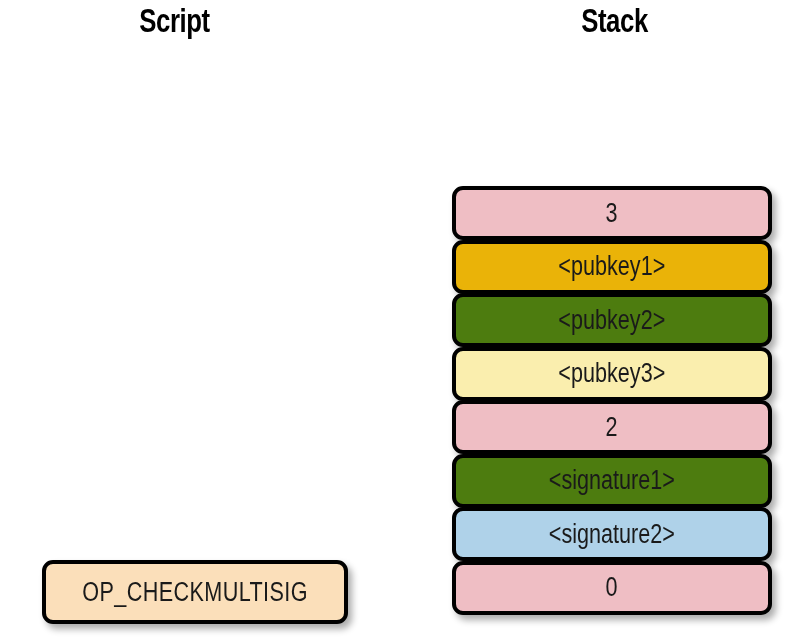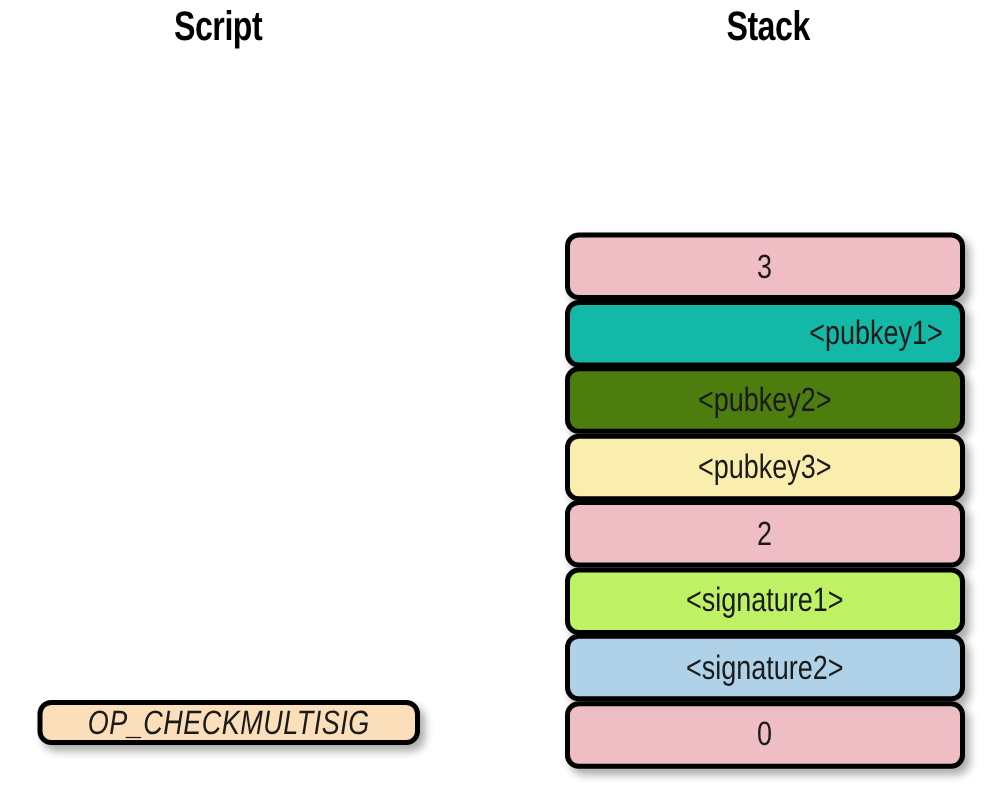--- a/index.html
+++ b/index.html
@@ -74,59 +74,58 @@
 
   
   #script-column {
     position: absolute;
     left: 26px;
     top: 560px;
     width: 306px;
     height: 52px;
   }
   #script-column .box {
-    left: 4px;
+    left: 16px;
     top: 0px;
     width: 306px;
-    height: 36px;
+    height: 64px;
     font-family: "Liberation Sans", "DejaVu Sans", sans-serif;
     letter-spacing: 0.5px;
-    font-style: italic;
   }
 </style>
 </head>
 <body>
 
 <div class="col-header" id="script-header">Script</div>
 
 <div class="col-header" id="stack-header">Stack</div>
 
 <div id="script-column">
     <div class="box" style="top: 0px; background-color: rgb(251, 223, 186);">
       <span class="box-label">OP_CHECKMULTISIG</span>
     </div>
   </div>
 
 <div id="stack-column">
     <div class="box" style="top: 0px; background-color: rgb(239, 190, 196);">
       <span class="box-label">3</span>
     </div>
-    <div class="box" style="top: 53.5px; background-color: #14b8a6; justify-content: flex-end;">
+    <div class="box" style="top: 53.5px; background-color: #eab308;">
       <span class="box-label">&lt;pubkey1&gt;</span>
     </div>
     <div class="box" style="top: 107px; background-color: #4d7c0f;">
       <span class="box-label">&lt;pubkey2&gt;</span>
     </div>
     <div class="box" style="top: 160.5px; background-color: rgb(250, 238, 174); text-align: center;">
       <span class="box-label">&lt;pubkey3&gt;</span>
     </div>
     <div class="box" style="top: 214px; background-color: rgb(239, 190, 196);">
       <span class="box-label">2</span>
     </div>
-    <div class="box" style="top: 267.5px; background-color: #bef264;">
+    <div class="box" style="top: 267.5px; background-color: #4d7c0f;">
       <span class="box-label">&lt;signature1&gt;</span>
     </div>
     <div class="box" style="top: 321px; background-color: rgb(175, 210, 233);">
       <span class="box-label">&lt;signature2&gt;</span>
     </div>
     <div class="box" style="top: 374.5px; background-color: rgb(239, 190, 196);">
       <span class="box-label">0</span>
     </div>
   </div>
 

